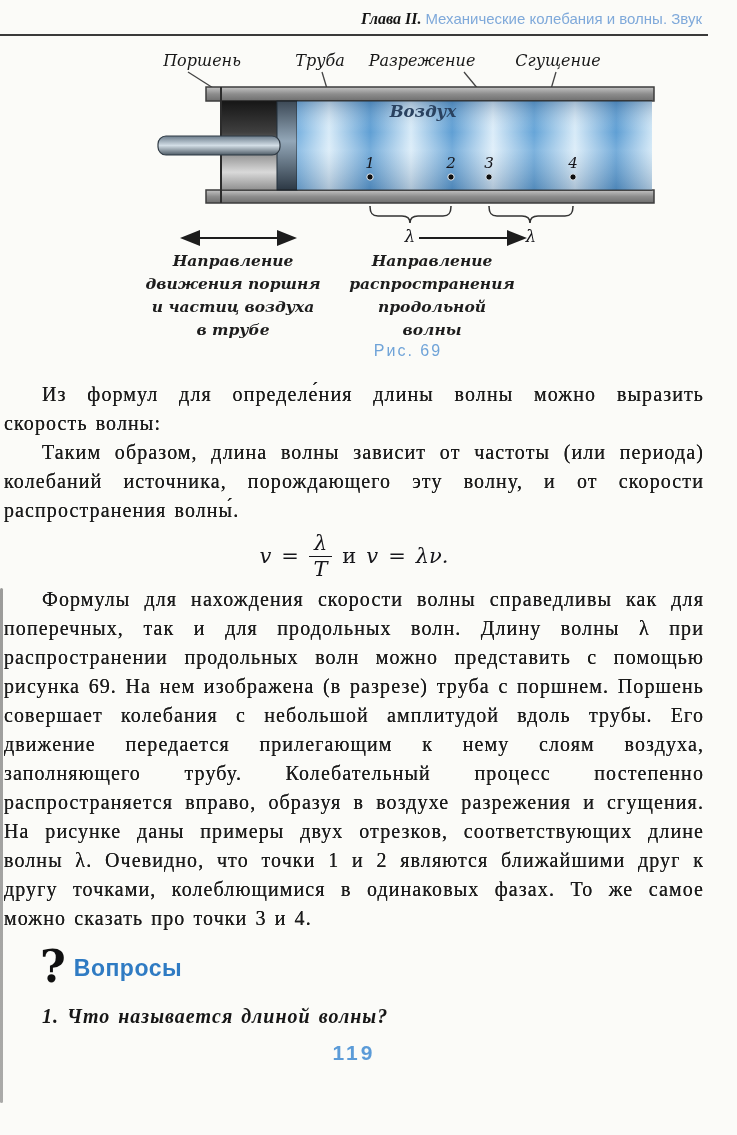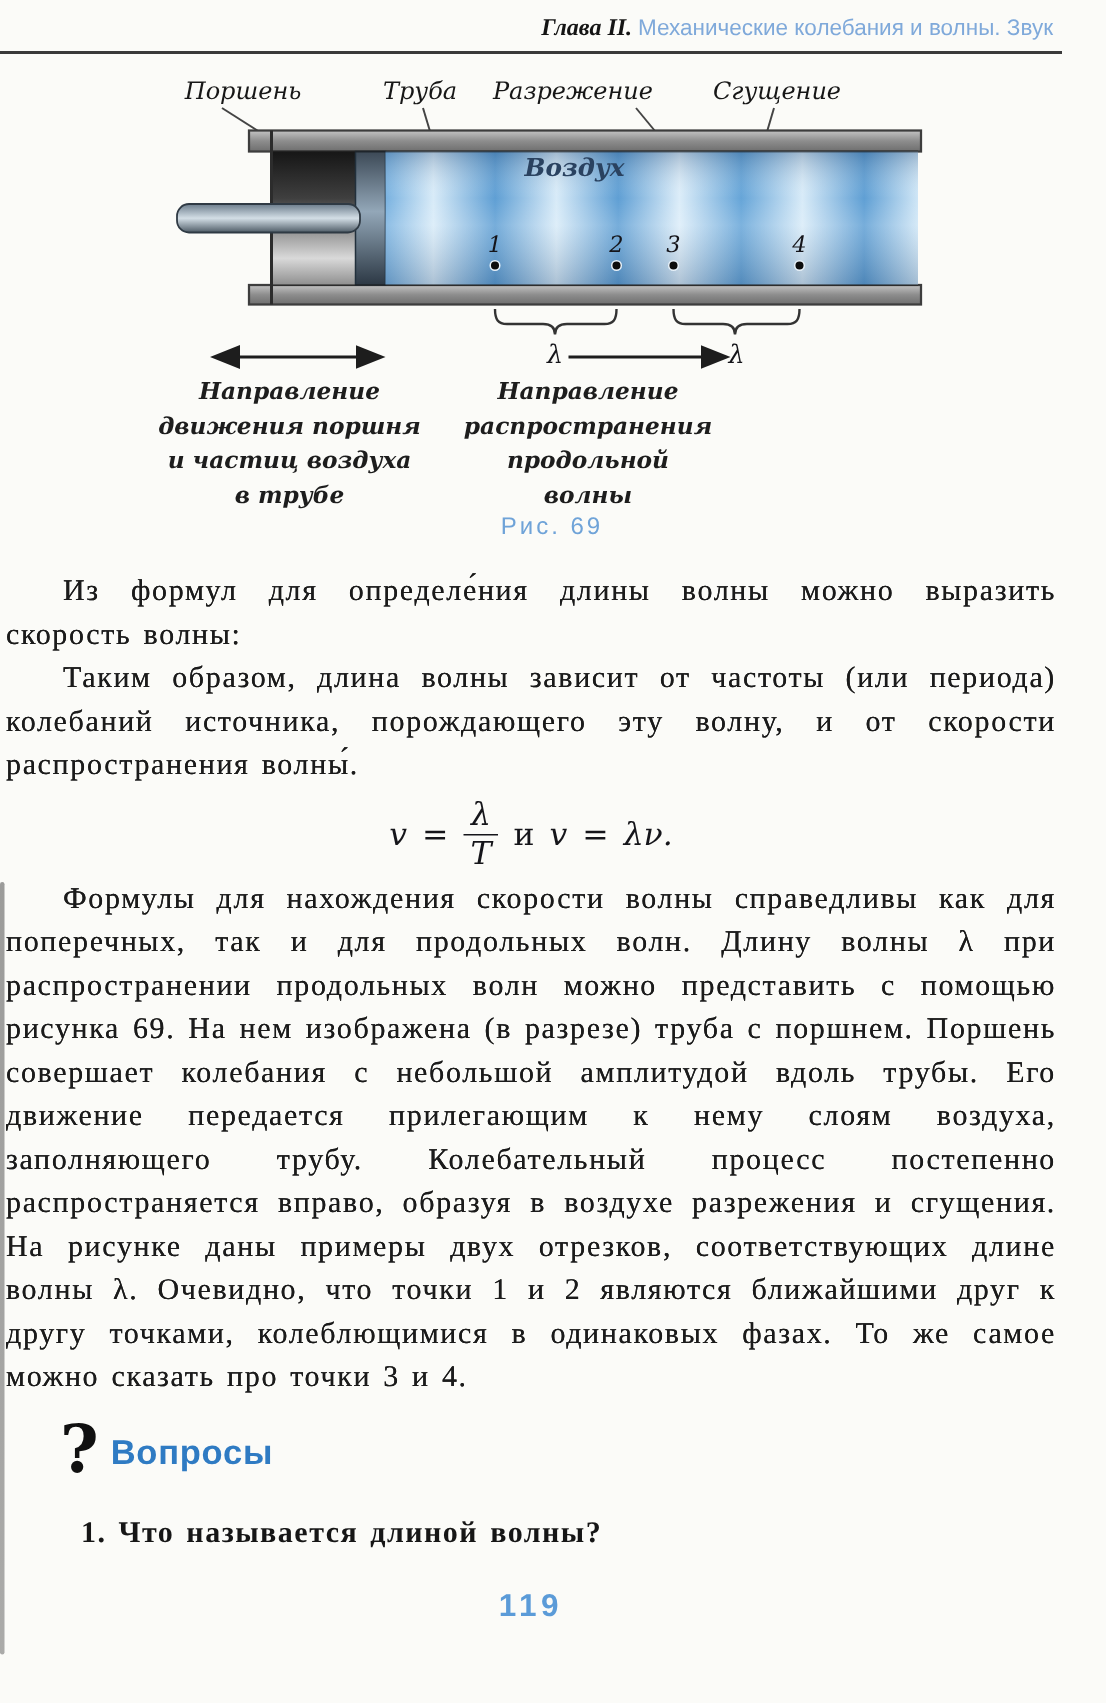--- a/index.html
+++ b/index.html
@@ -16,21 +16,21 @@
   .header{position:relative;height:40px;}
   .header-text{
     position:absolute;right:6px;top:10px;
     font-size:16px;white-space:nowrap;
   }
   .chapter{font-style:italic;font-weight:bold;color:#141414;font-family:"Liberation Serif",serif;}
   .chapter-title{font-family:"Liberation Sans",sans-serif;color:#7fa9da;font-size:15px;}
   .header-rule{position:absolute;left:0;right:0;top:34px;height:2px;background:#3a3a3a;}
 
   
-  .figure{position:relative;height:332px;}
+  .figure{position:relative;height:332px;padding-left:40px;}
   .figure svg{display:block;}
 
   .fig-label{font:italic 16px "DejaVu Serif", serif;fill:#171717;}
   .fig-num{font:italic 15px "DejaVu Serif", serif;fill:#15151a;}
   .fig-air{font:italic bold 16.5px "DejaVu Serif", serif;fill:#2a4260;}
   .fig-lambda{font:italic 17px "DejaVu Serif", serif;fill:#15151a;}
   .fig-cap{font:italic bold 15.5px "DejaVu Serif", serif;fill:#1d1d1d;}
   .fig-ris{font:16px "Liberation Sans", sans-serif;fill:#6fa3d8;letter-spacing:2px;}
 
   
@@ -57,29 +57,29 @@
   .q-head{display:flex;align-items:flex-start;gap:8px;margin:4px 0 10px 36px;height:44px;}
   .q-mark{
     font-family:"DejaVu Serif", serif;font-weight:bold;
     font-size:44px;line-height:40px;color:#101010;
   }
   .q-title{
     font-family:"Liberation Sans", sans-serif;font-weight:bold;
     font-size:23px;color:#2f7bc3;padding-top:8px;letter-spacing:.5px;
   }
   .q-item{
-    margin:16px;text-align:justify;
-    font-family:"Liberation Serif", serif;font-weight:bold;
+    margin:4px;text-align:justify;
+    font-family:"Liberation Serif", serif;font-style:italic;font-weight:bold;
     font-size:20px;line-height:30px;letter-spacing:1px;word-spacing:2px;
     text-indent:34px;color:#161616;
   }
 
   
   .pagenum{
-    margin-top:22px;text-align:center;
+    margin-top:10px;text-align:center;
     font-family:"Liberation Sans", sans-serif;
     font-size:21px;letter-spacing:3px;color:#5b9bd8;font-weight:bold;
   }
 
   
   .gutter{
     position:absolute;left:0;top:588px;width:3px;height:515px;
     background:linear-gradient(#3c3c3c,#5a5a5a);opacity:.5;border-radius:2px;
   }
 </style>

